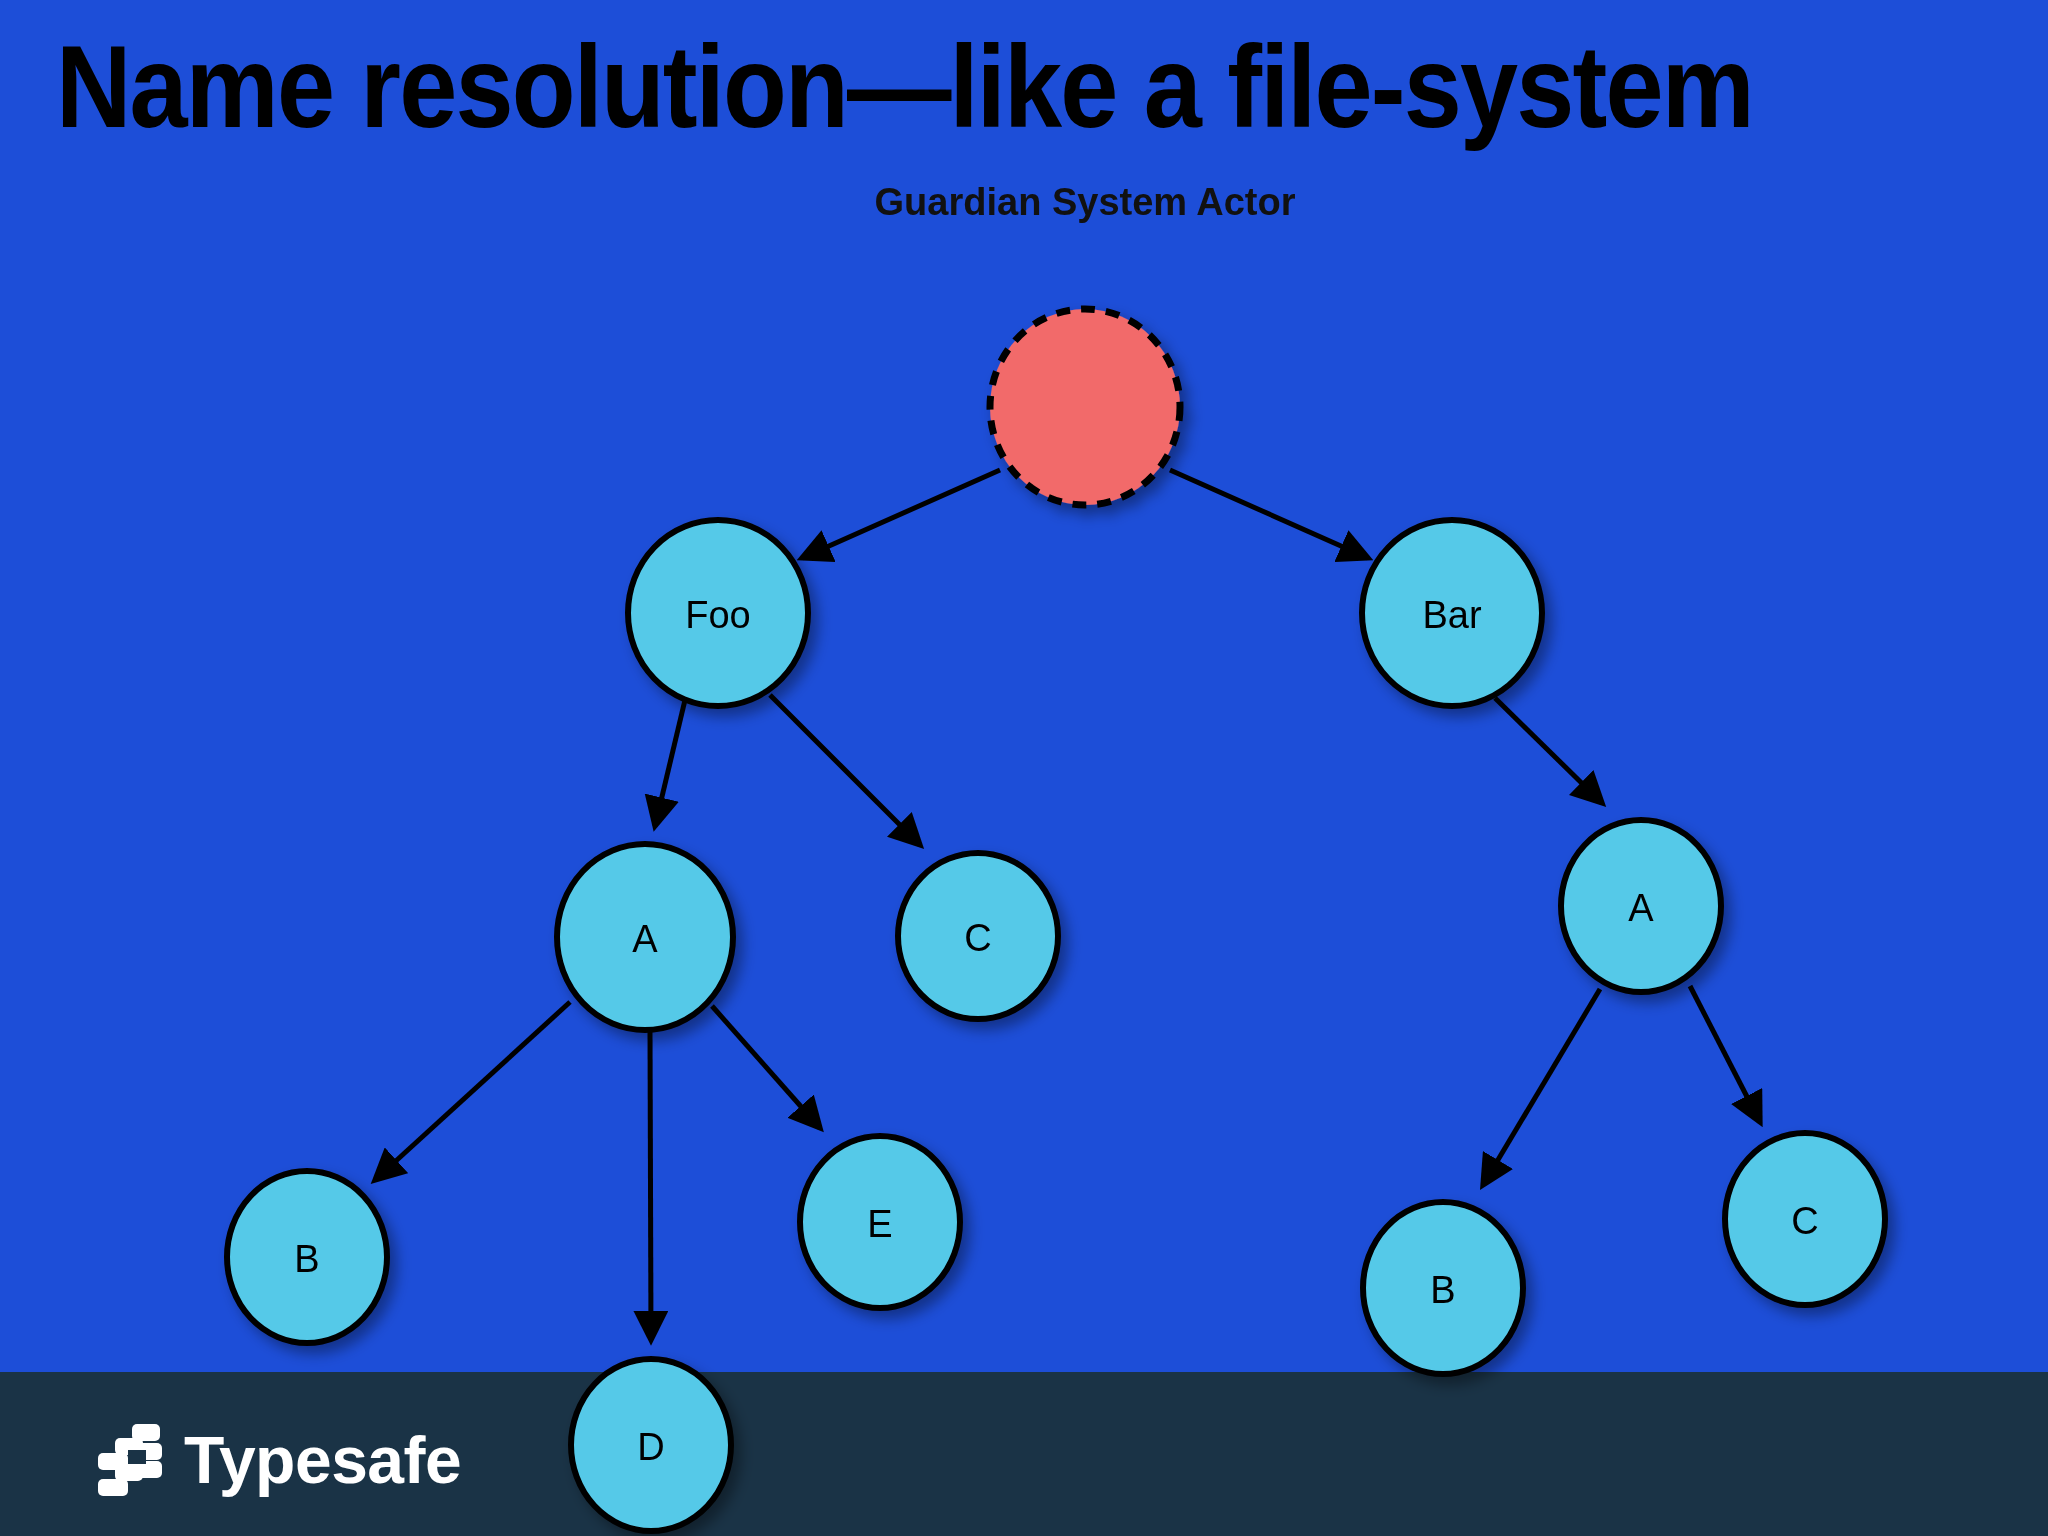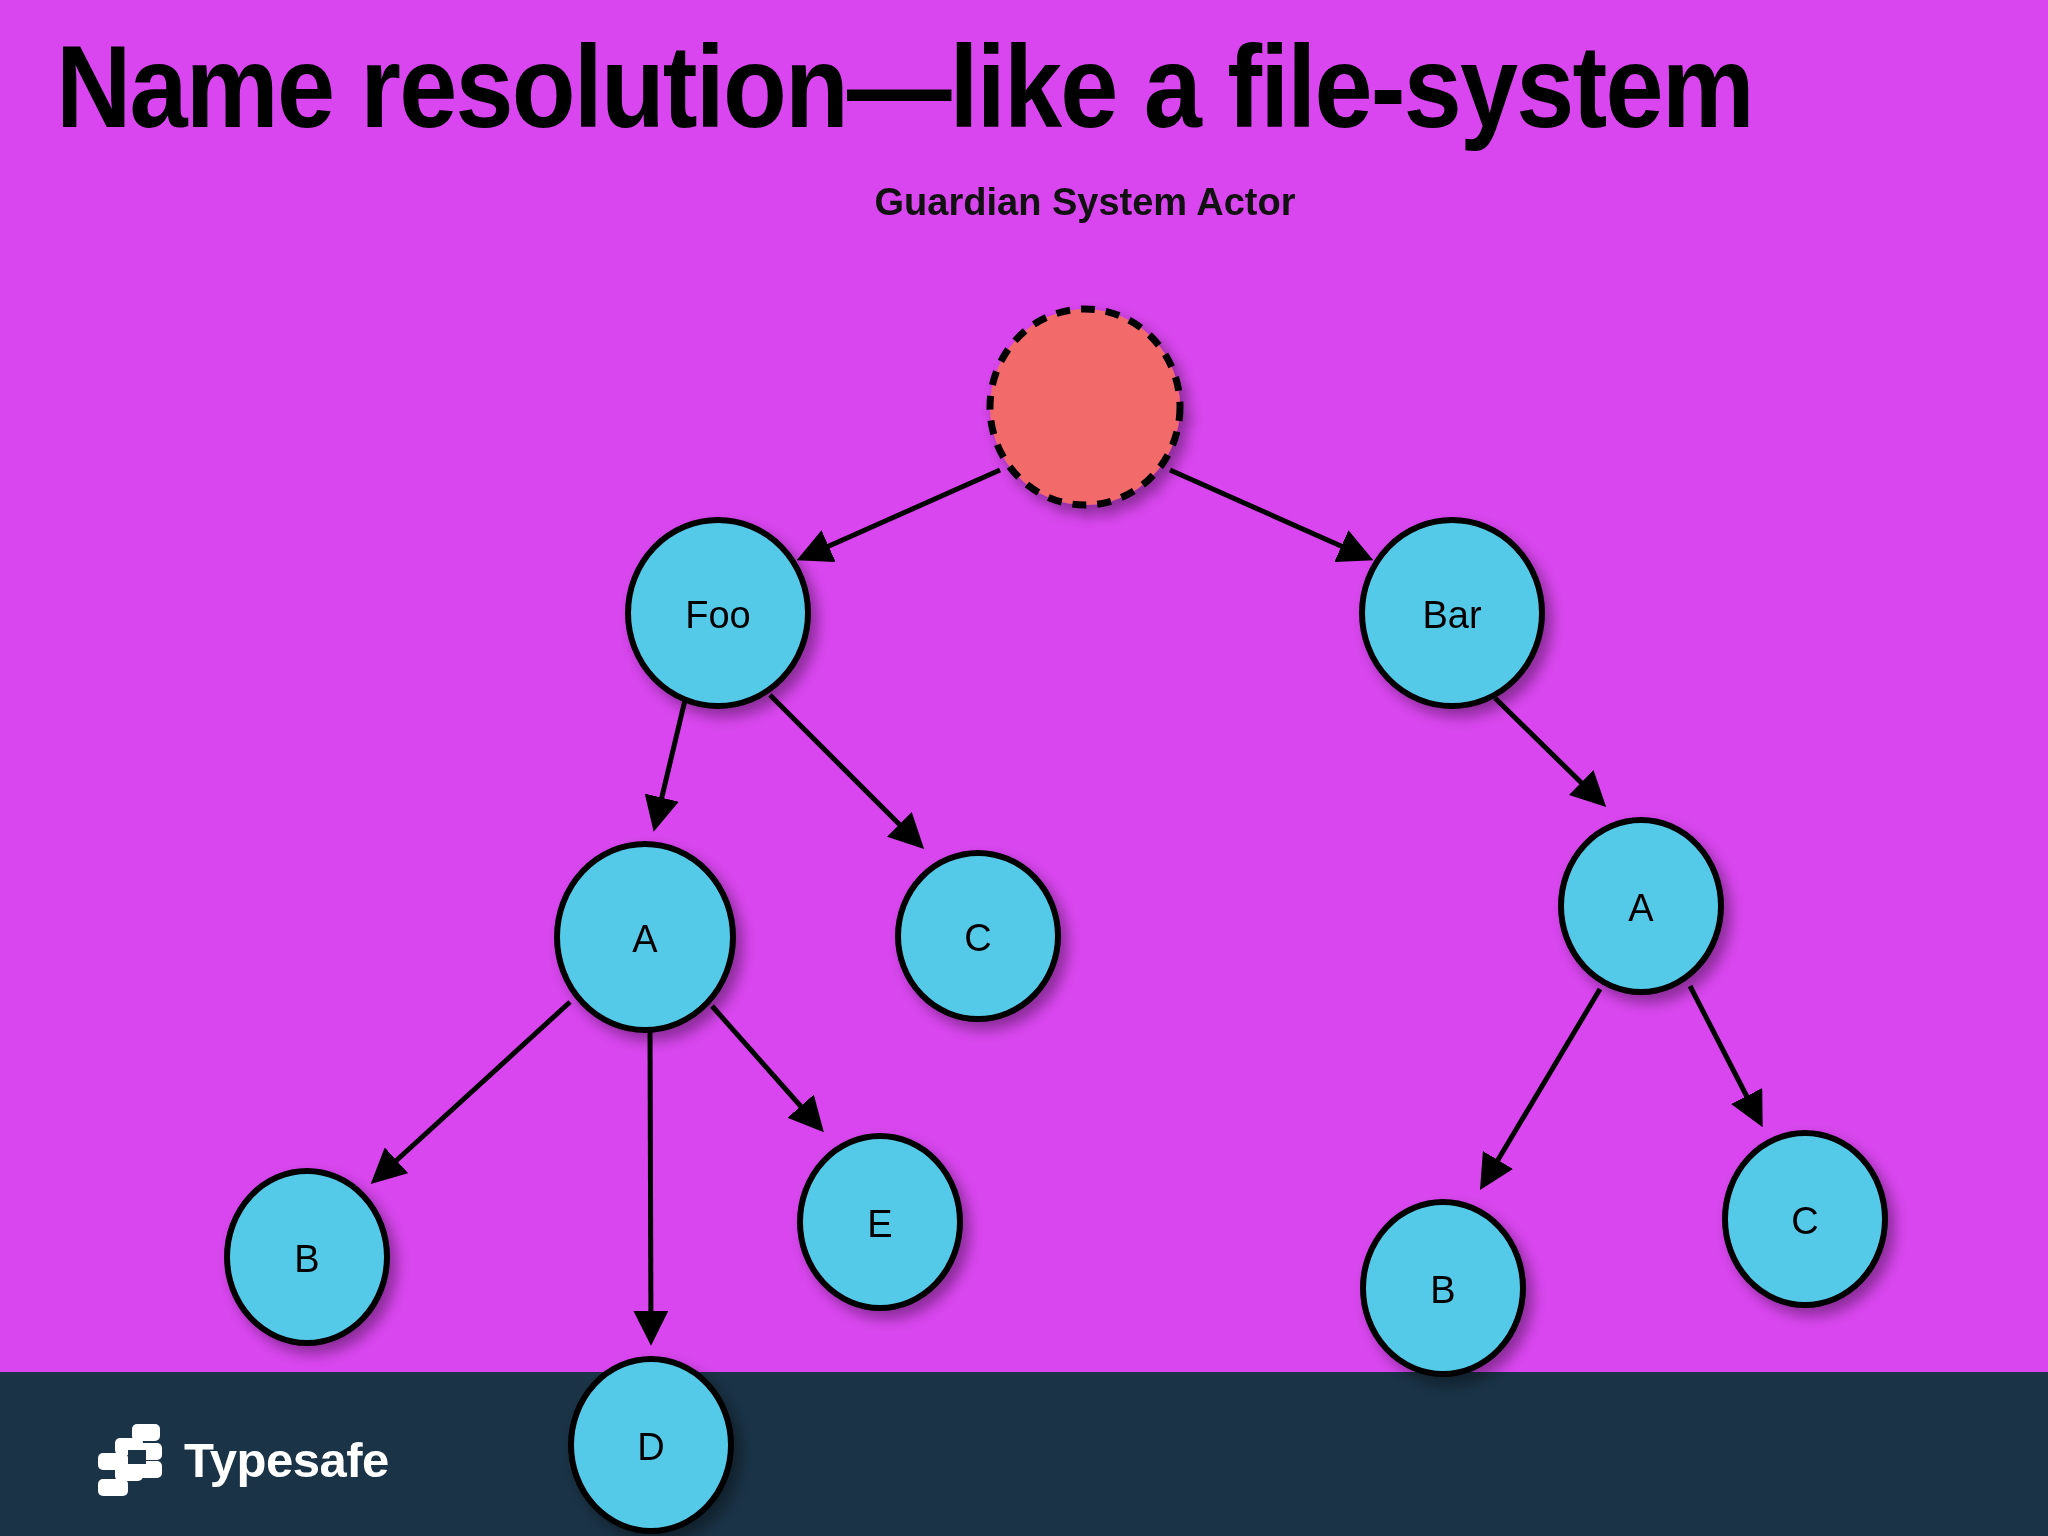--- a/index.html
+++ b/index.html
@@ -8,21 +8,21 @@
     padding: 0;
     background: #ffffff;
   }
   body {
     font-family: "Liberation Sans", "DejaVu Sans", sans-serif;
   }
   #slide {
     position: relative;
     width: 2048px;
     height: 1536px;
-    background: #d946ef;
+    background: #1d4ed8;
     overflow: hidden;
   }
   
   #slide-title {
     position: absolute;
     left: 56px;
     top: 28px;
     width: 1960px;
     margin: 0;
     font-family: "Liberation Sans Narrow", "Liberation Sans", "DejaVu Sans", sans-serif;
@@ -91,21 +91,21 @@
     z-index: 2;
   }
   #logo-mark {
     display: block;
     width: 66px;
     height: 72px;
   }
   #brand-name {
     font-family: "Liberation Sans", "DejaVu Sans", sans-serif;
     font-weight: 700;
-    font-size: 49px;
+    font-size: 66px;
     letter-spacing: -0.5px;
     color: #ffffff;
     line-height: 1;
   }
   
   #overlay-nodes {
     position: absolute;
     left: 0;
     top: 0;
     width: 2048px;

